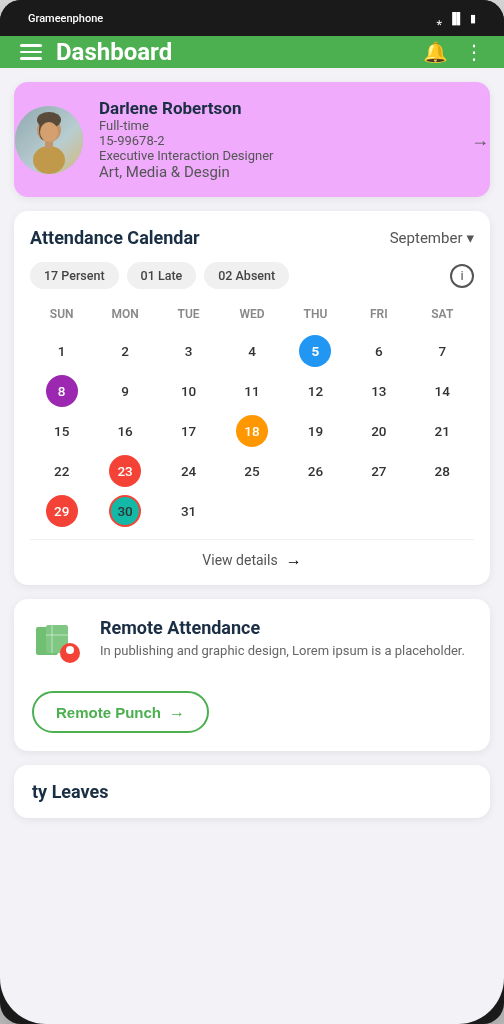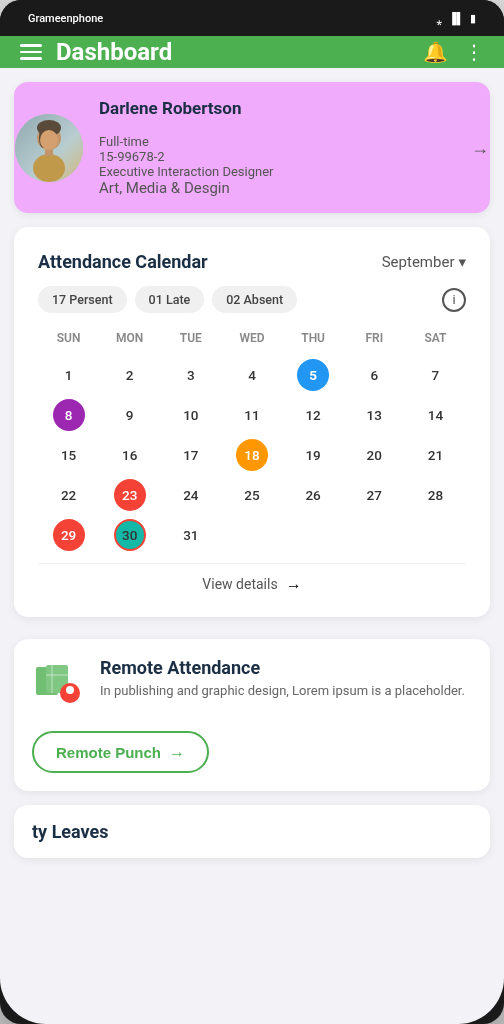--- a/index.html
+++ b/index.html
@@ -151,21 +151,21 @@
 
     .profile-name {
       font-size: 17px;
       font-weight: 700;
       color: #1a2e44;
     }
 
     .profile-type {
       font-size: 13px;
       color: #555;
-      margin-top: 16px;
+      margin-top: 0;
     }
 
     .profile-id {
       font-size: 13px;
       color: #555;
     }
 
     .profile-role {
       font-size: 13px;
       color: #555;
@@ -178,23 +178,23 @@
 
     .profile-arrow {
       color: #555;
       font-size: 18px;
       cursor: pointer;
     }
 
     
     .calendar-section {
       background: #fff;
-      margin: 0 14px 22px;
+      margin: 0 14px 14px;
       border-radius: 14px;
-      padding: 24px;
+      padding: 16px;
       box-shadow: 0 2px 8px rgba(0,0,0,0.07);
     }
 
     .calendar-header {
       display: flex;
       justify-content: space-between;
       align-items: center;
       margin-bottom: 14px;
     }
 

